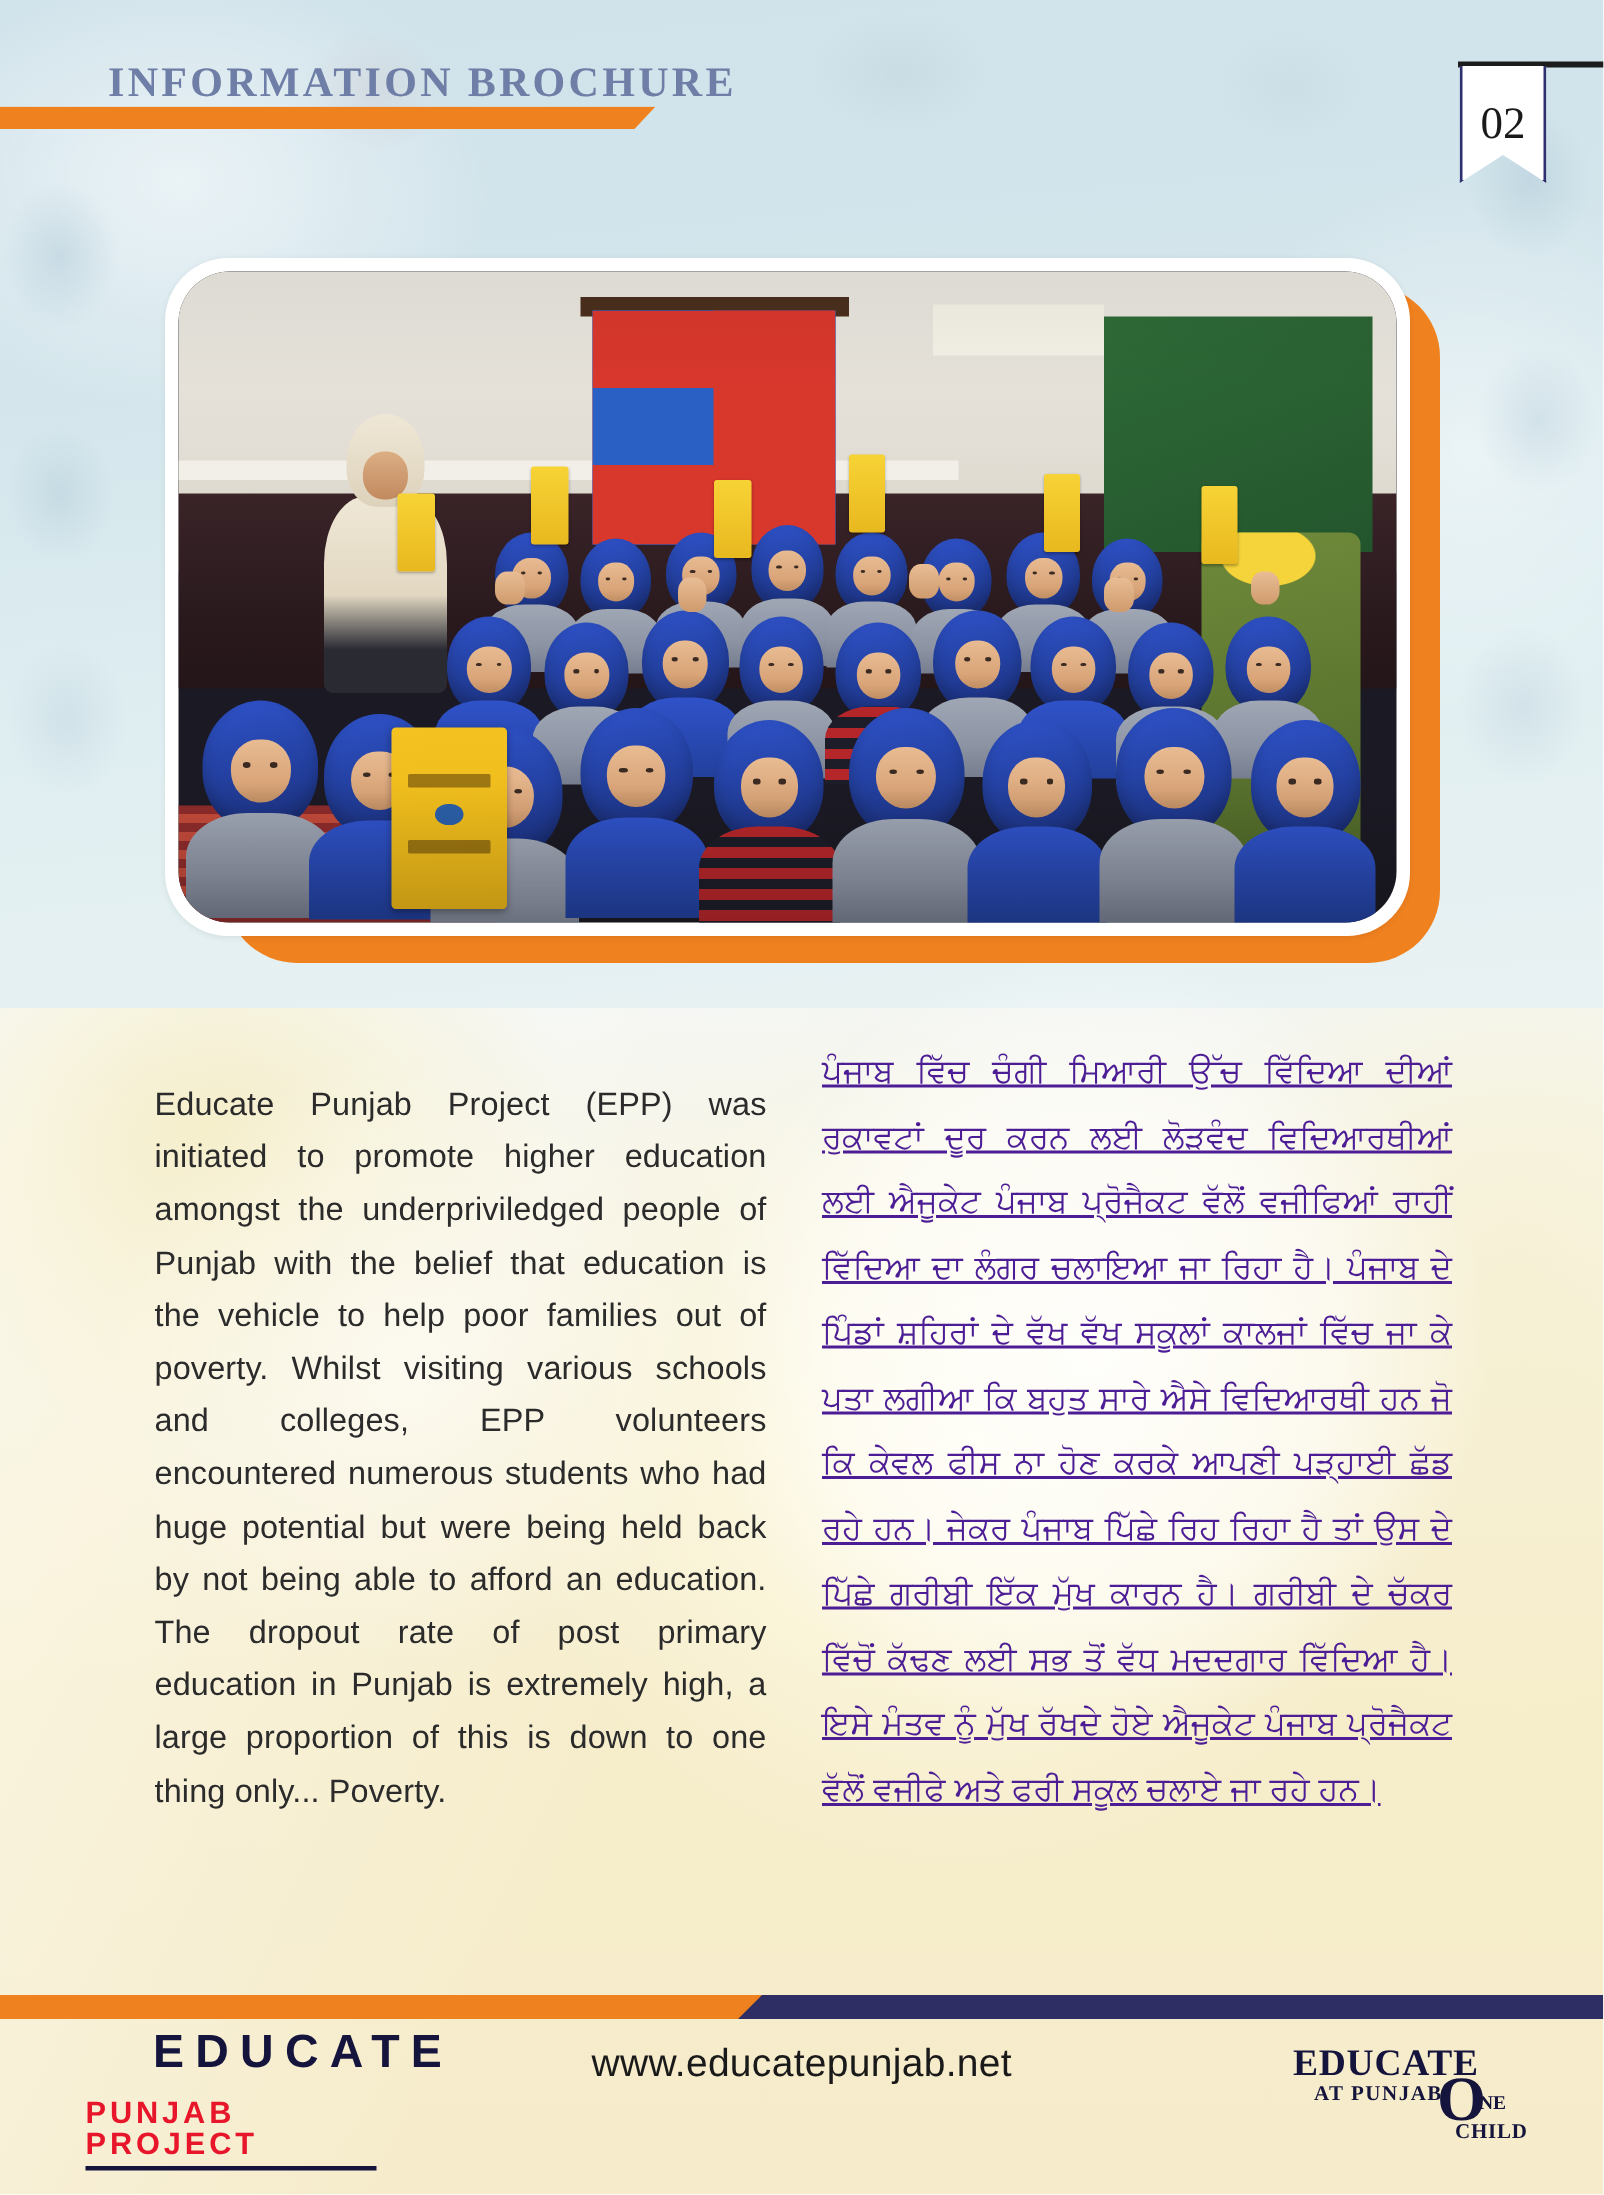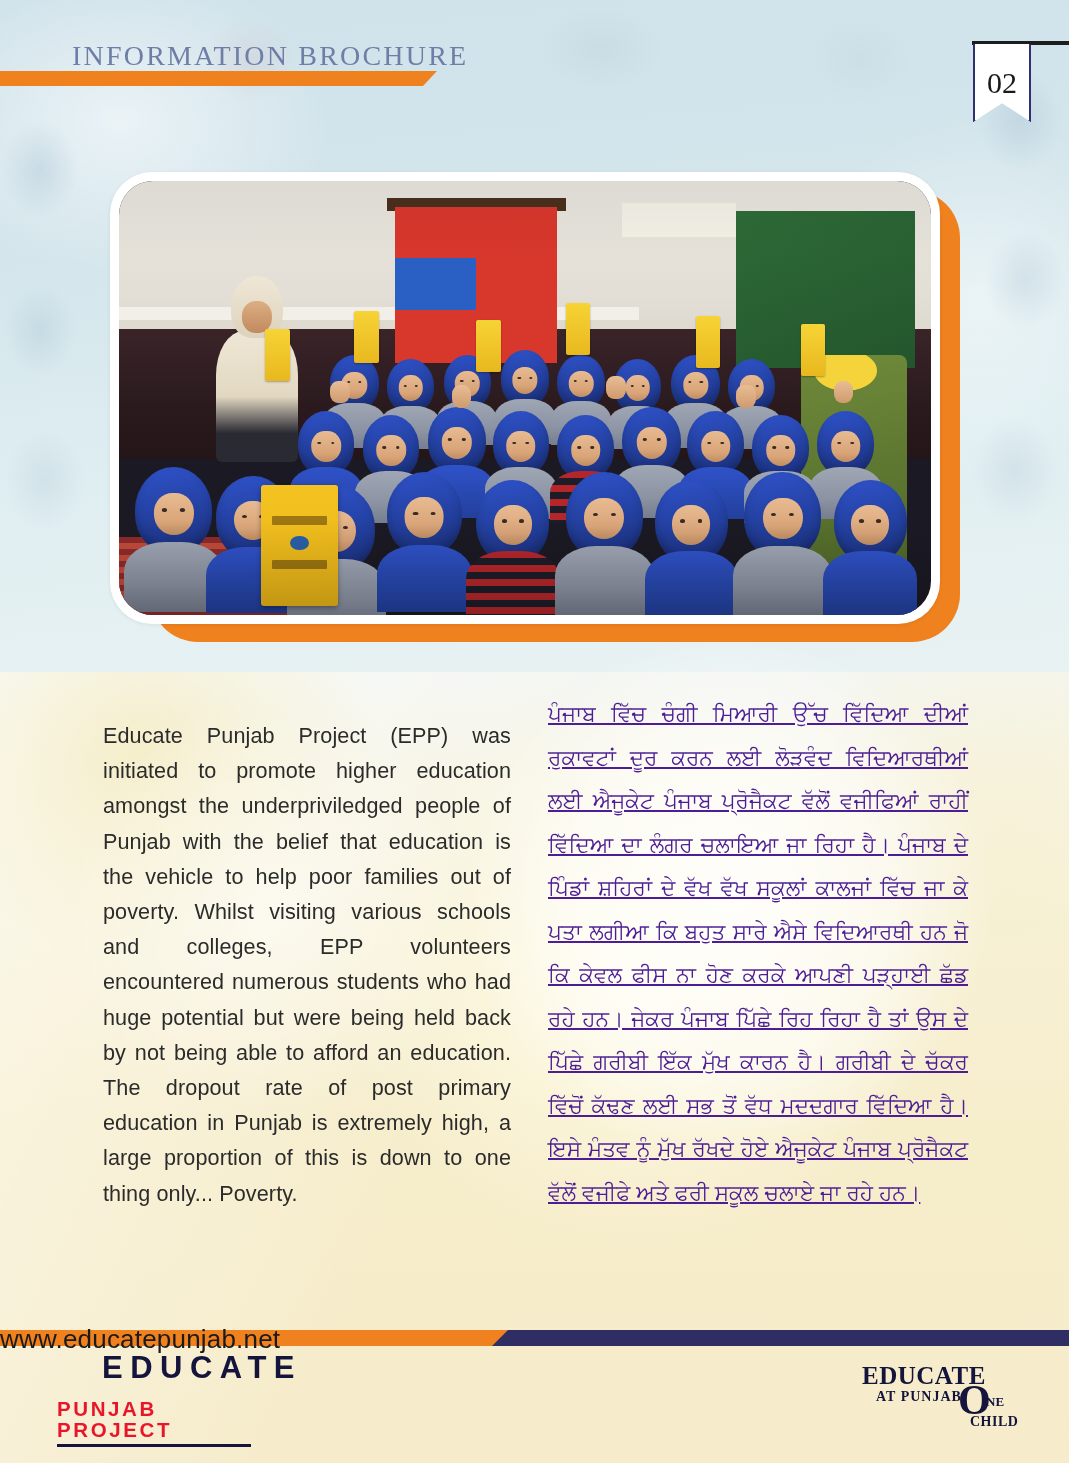--- a/index.html
+++ b/index.html
@@ -67,21 +67,21 @@
     border-radius:50%;
     background:radial-gradient(circle, rgba(255,255,255,.55) 0%, rgba(255,255,255,0) 70%);
     pointer-events:none;
   }
 
   
   .hdr-title{
     position:absolute; left:72px; top:40px;
     font-family:"Liberation Serif", serif;
     font-size:28px; letter-spacing:2.2px;
-    color:#6e7ea6; white-space:nowrap;
+    color:#6e7ea6; white-space:nowrap;font-weight:bold;
   }
   .hdr-bar{
     position:absolute; left:0; top:71px; width:437px; height:15px;
     background:#f0811f;
     clip-path:polygon(0 0, 100% 0, calc(100% - 14px) 100%, 0 100%);
   }
 
   
   .ribbon-rule{
     position:absolute; left:972px; top:41px; width:97px; height:4px;
@@ -282,22 +282,22 @@
     color:#e8162a; line-height:1; margin-top:16px;
     border-bottom:3px solid #14143c; padding-bottom:4px;
     width:194px;
   }
   .logo .l3{
     font-weight:bold; font-size:15.5px; letter-spacing:.4px;
     color:#14143c; line-height:1; margin-top:21px;
   }
 
   .site{
-    position:absolute; left:0; top:1324px; width:1069px;
-    text-align:left; font-size:26px; color:#1a1a1a; letter-spacing:.2px;
+    position:absolute; left:0; top:1360px; width:1069px;
+    text-align:center; font-size:26px; color:#1a1a1a; letter-spacing:.2px;
   }
 
   .sponsor{ position:absolute; left:862px; top:1363px; width:175px; height:72px; }
   .sponsor .s1{
     font-family:"Liberation Serif", serif; font-weight:bold;
     font-size:25px; letter-spacing:.5px; color:#14143c; line-height:1;
   }
   .sponsor .s2{
     position:absolute; left:14px; top:26px;
     font-family:"Liberation Serif", serif; font-weight:bold;

